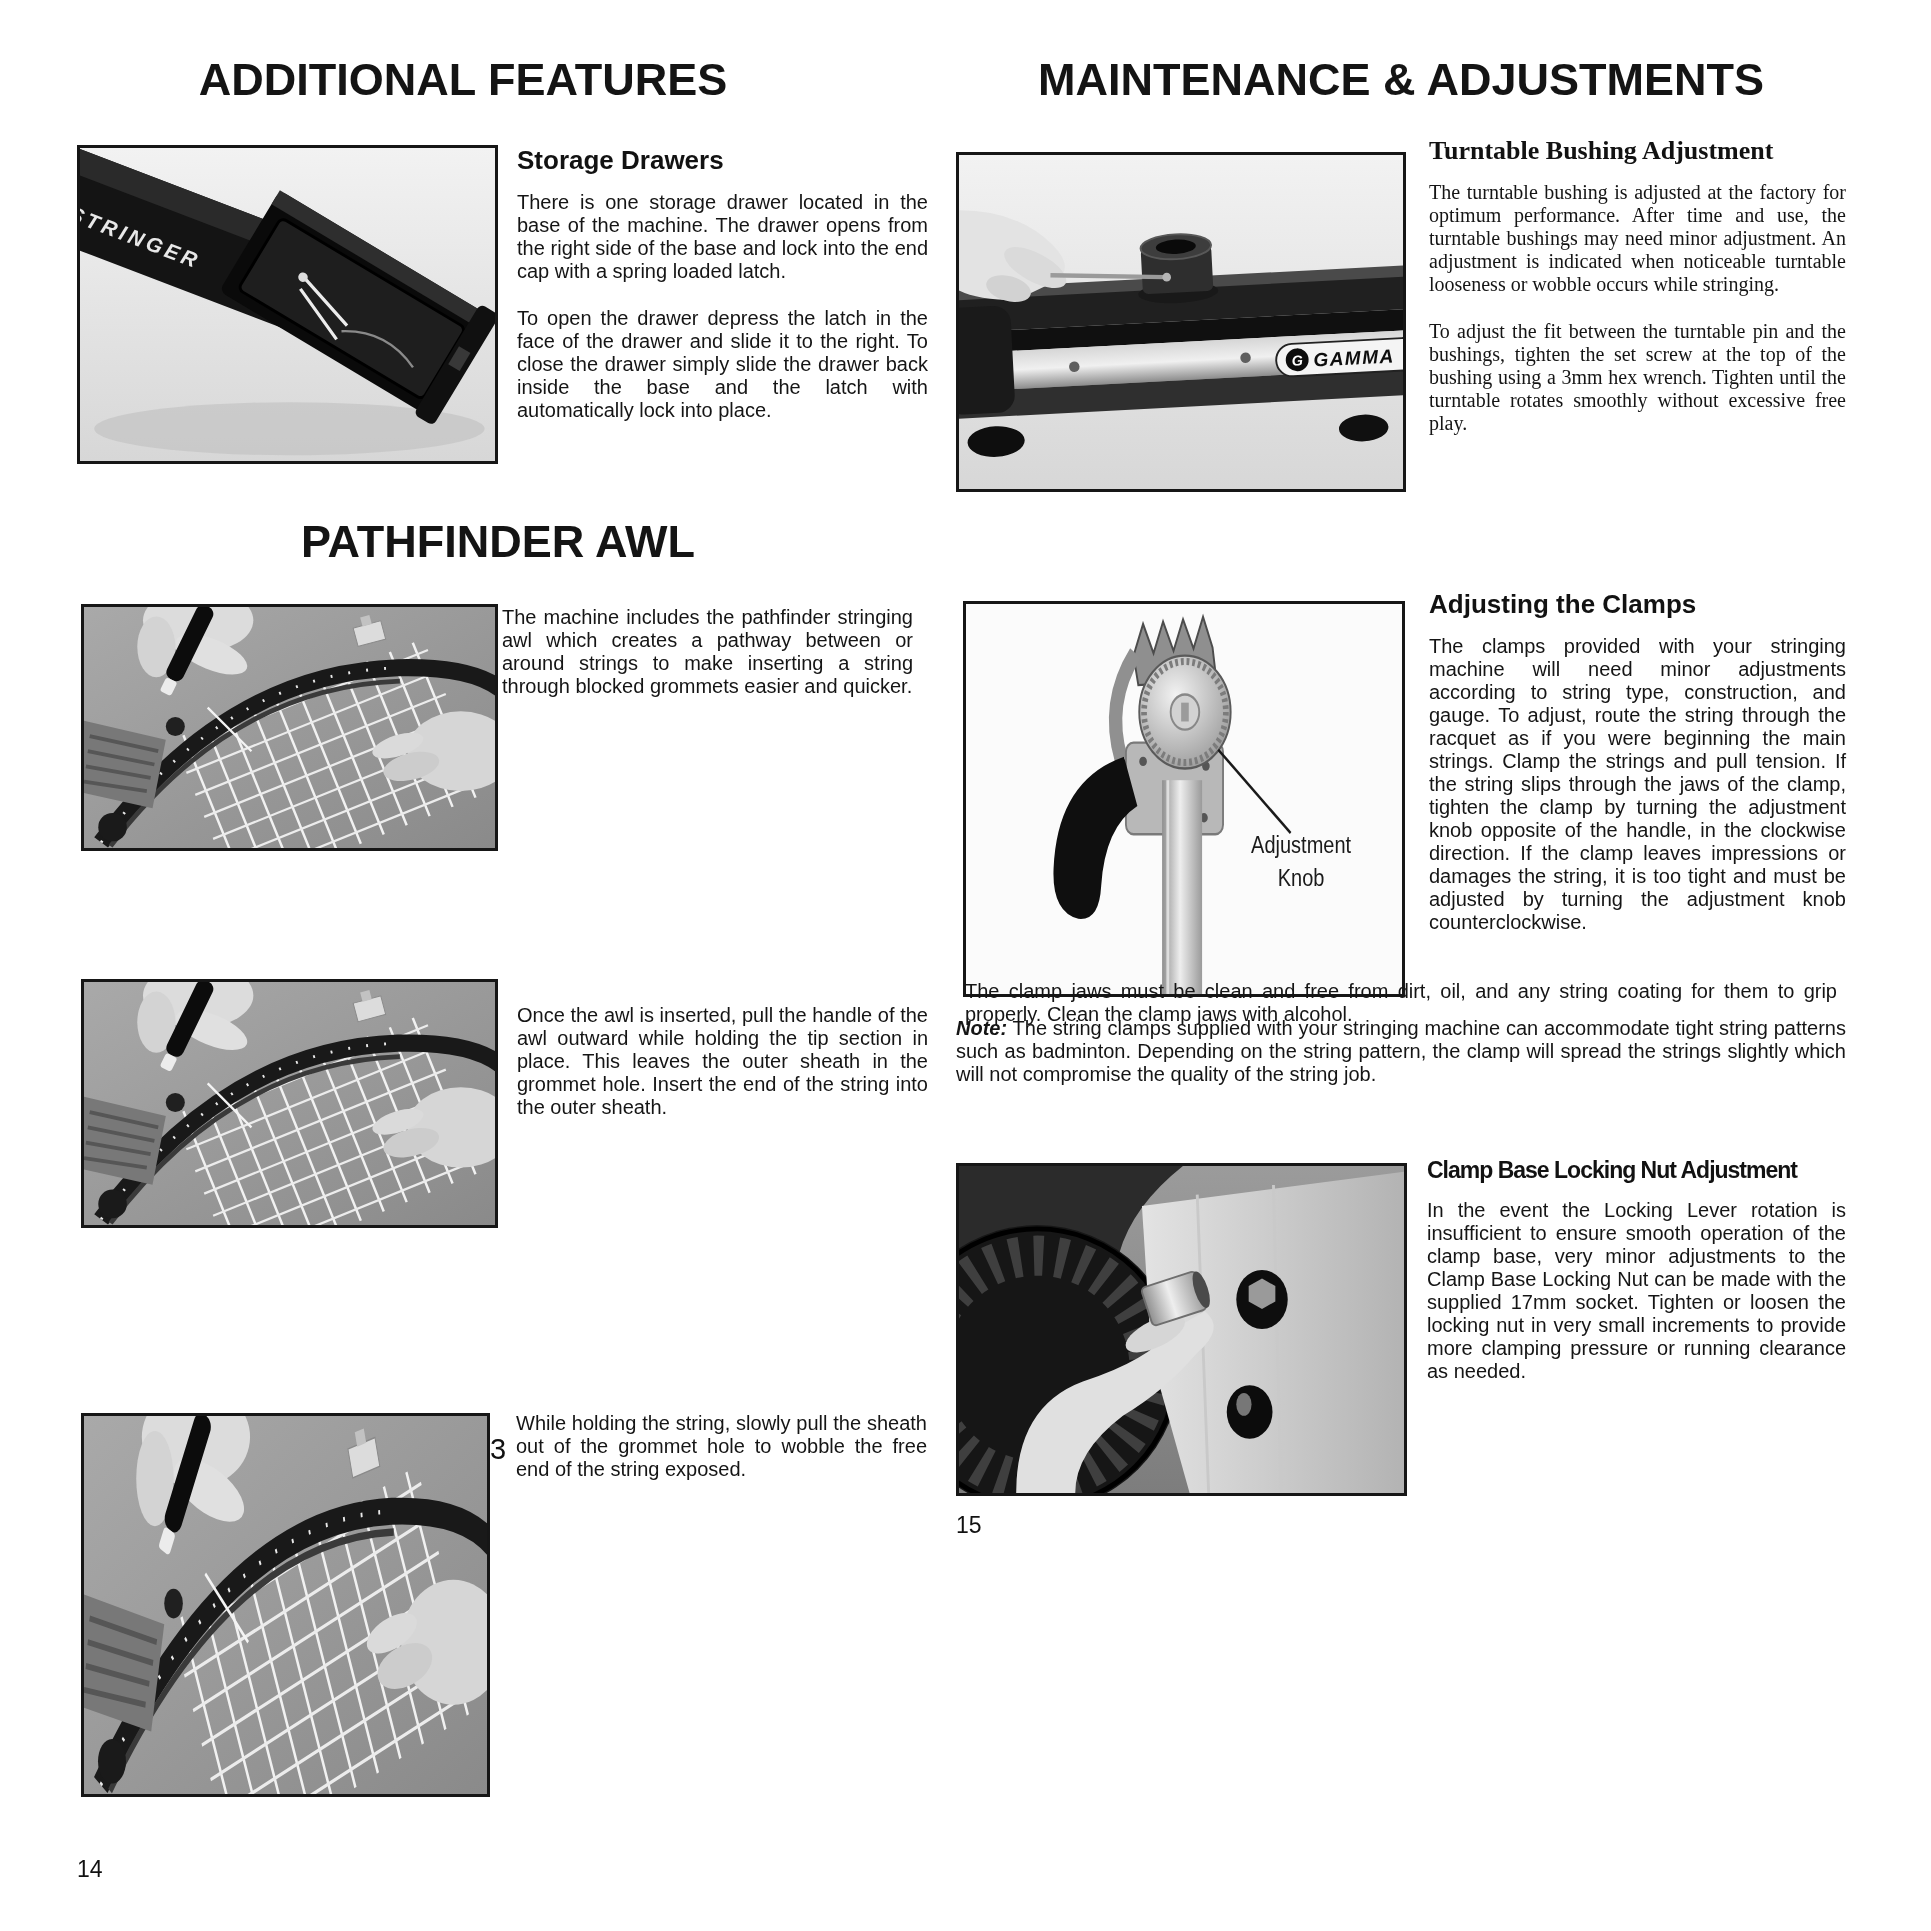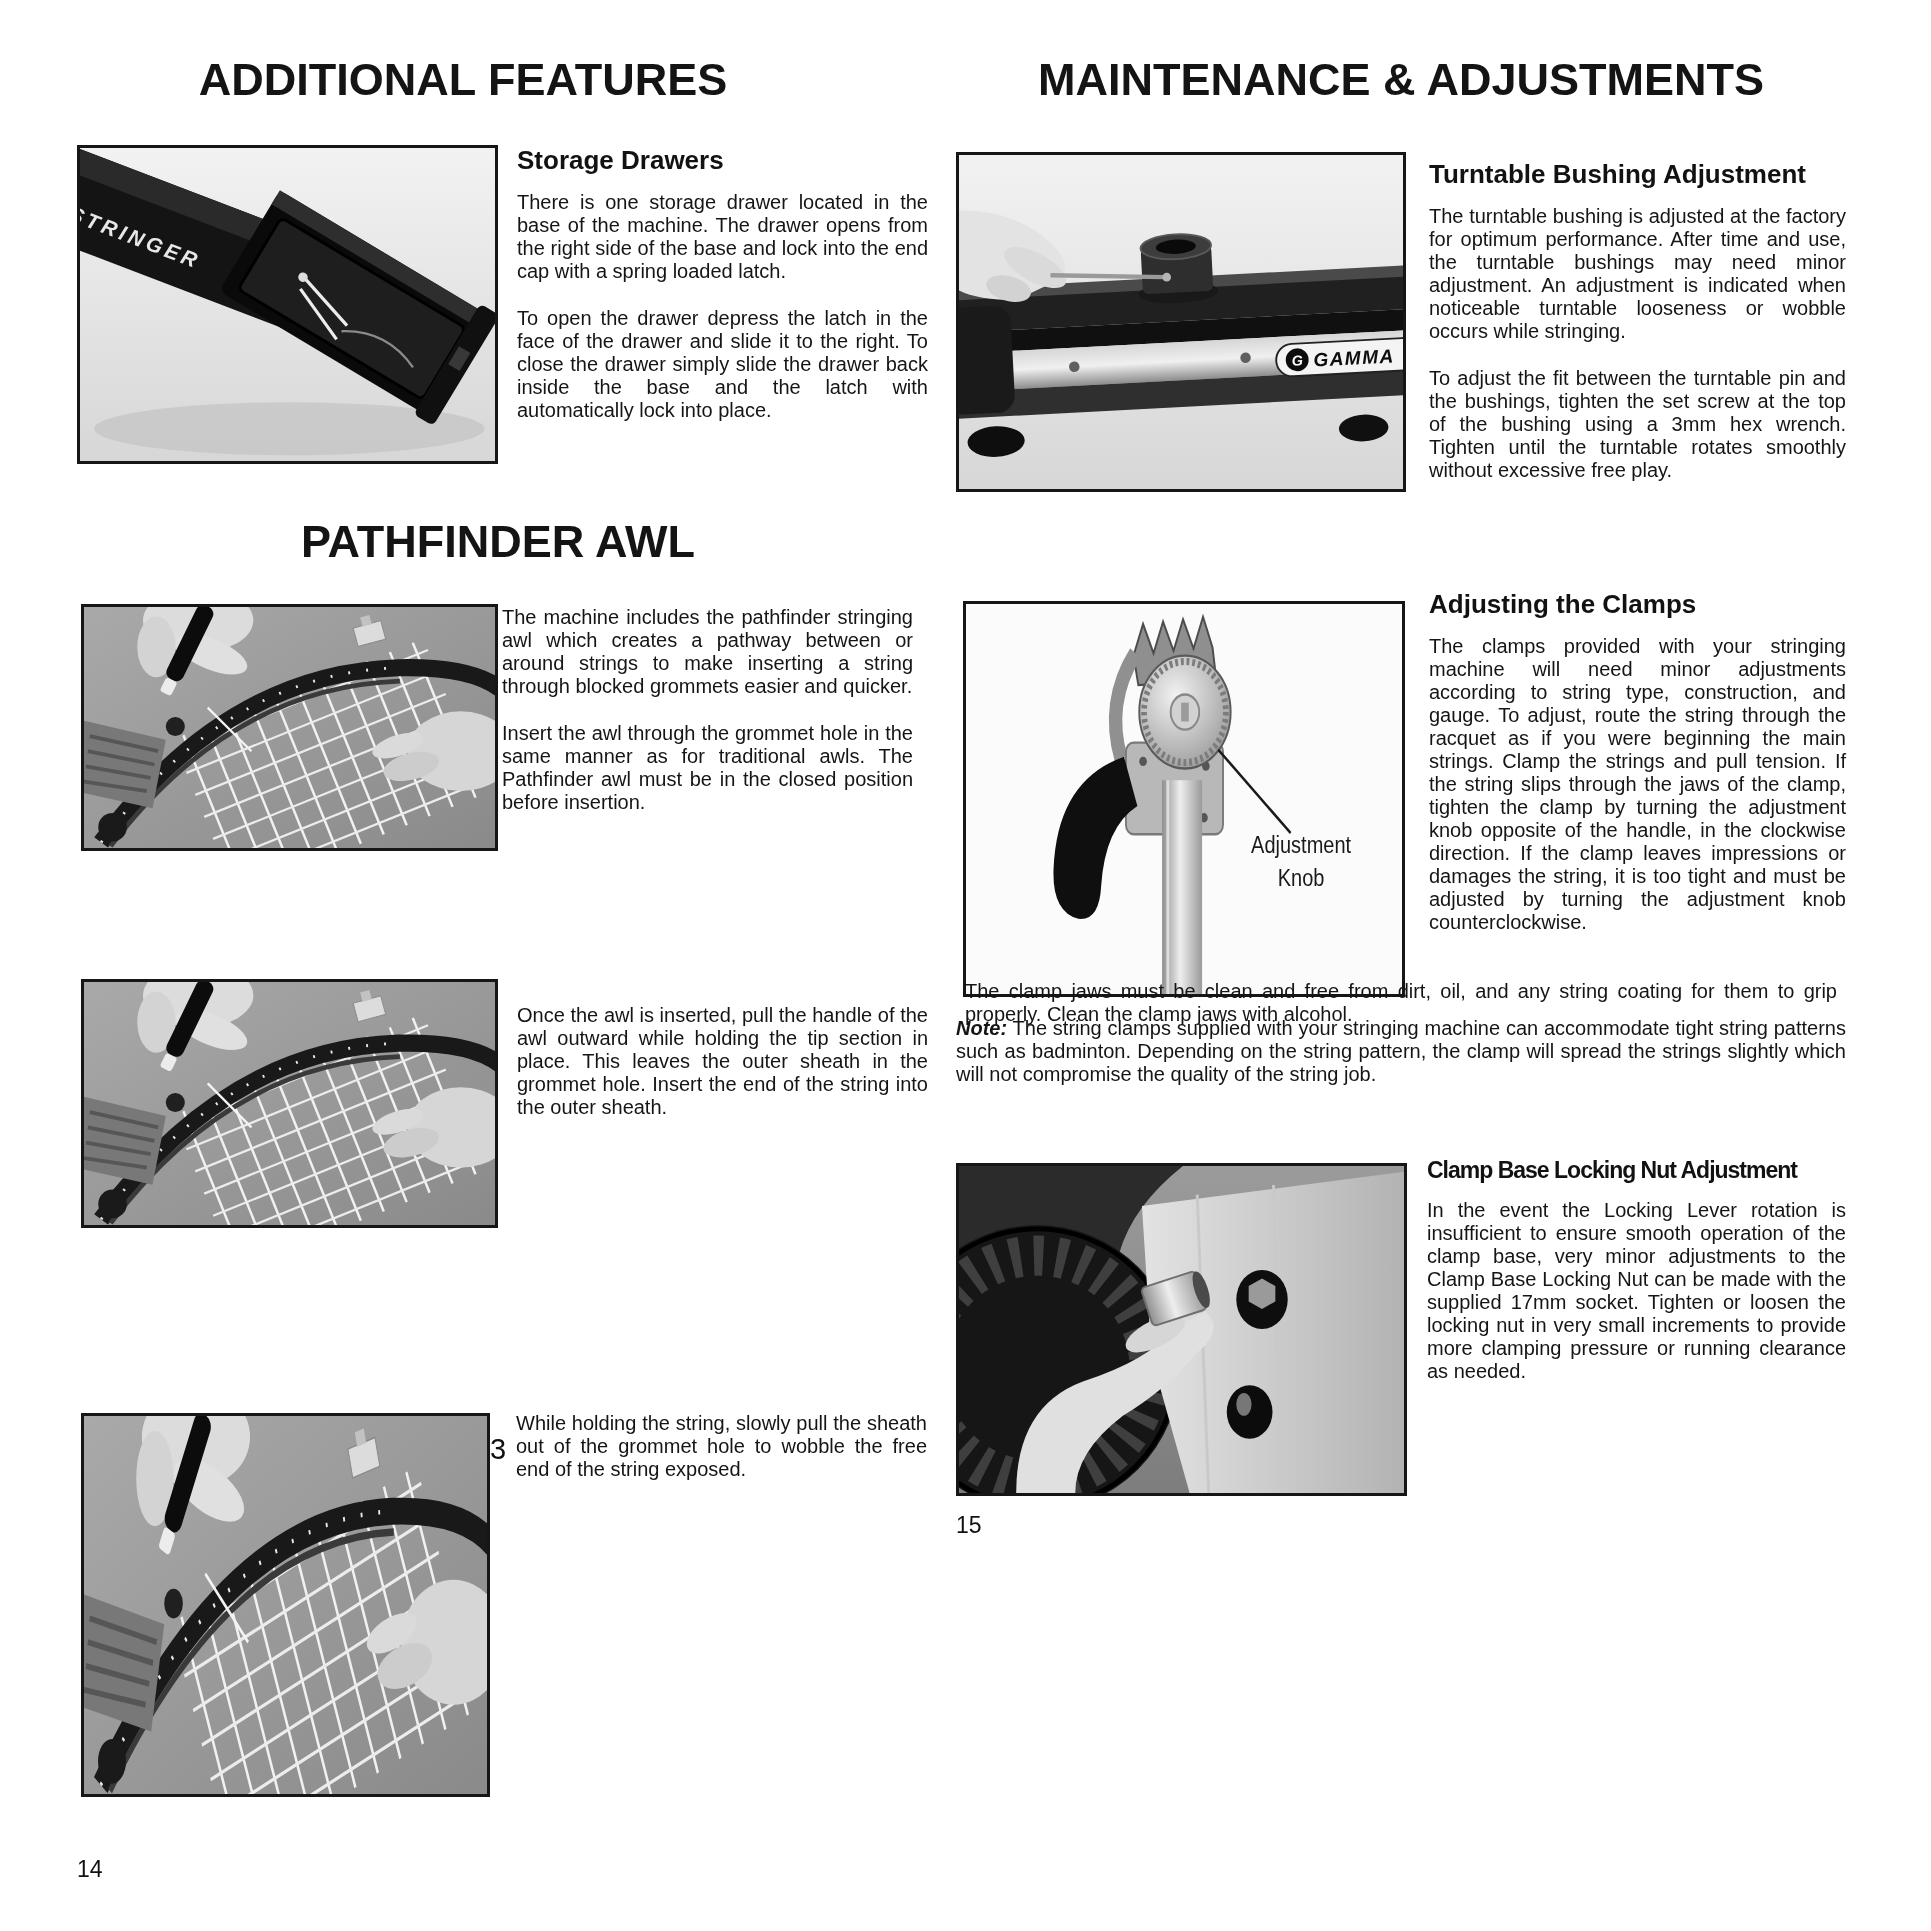--- a/index.html
+++ b/index.html
@@ -126,21 +126,20 @@
     <h1>PATHFINDER AWL</h1>
   </div>
 
   <div class="photo" style="left:81px;top:604px;width:417px;height:247px;">
     <svg viewBox="0 0 432 254" preserveAspectRatio="none">
       <use href="#racquet-scene"></use>
     </svg>
   </div>
   <div class="abs" style="left:502px;top:606px;width:411px;">
     <p>The machine includes the pathfinder stringing awl which creates a pathway between or around strings to make inserting a string through blocked grommets easier and quicker.</p>
-    <p>Insert the awl through the grommet hole in the same manner as for traditional awls. The Pathfinder awl must be in the closed position before insertion.</p>
   </div>
 
   <div class="photo" style="left:81px;top:979px;width:417px;height:249px;">
     <svg viewBox="0 0 432 254" preserveAspectRatio="none">
       <use href="#racquet-scene"></use>
     </svg>
   </div>
   <div class="abs" style="left:517px;top:1004px;width:411px;">
     <p>Once the awl is inserted, pull the handle of the awl outward while holding the tip section in place. This leaves the outer sheath in the grommet hole. Insert the end of the string into the outer sheath.</p>
   </div>
@@ -187,21 +186,21 @@
         </g>
       </g>
       <path d="M 0 58 Q 62 58 98 94 Q 122 118 102 132 L 60 152 Q 20 152 0 142 Z" fill="#e3e3e3"></path>
       <ellipse cx="80" cy="118" rx="36" ry="15" fill="#dadada" transform="rotate(28 80 118)"></ellipse>
       <ellipse cx="52" cy="140" rx="24" ry="13" fill="#d2d2d2" transform="rotate(15 52 140)"></ellipse>
       <line x1="96" y1="126" x2="216" y2="128" stroke="#9a9a9a" stroke-width="4.5"></line>
       <circle cx="218" cy="128" r="4.5" fill="#b5b5b5"></circle>
     </svg>
   </div>
 
-  <div class="abs" style="left:1429px;top:159px;width:417px;">
+  <div class="abs" style="left:1429px;top:136px;width:417px;font-family:Liberation Serif, serif;">
     <h2>Turntable Bushing Adjustment</h2>
     <p>The turntable bushing is adjusted at the factory for optimum performance. After time and use, the turntable bushings may need minor adjustment. An adjustment is indicated when noticeable turntable looseness or wobble occurs while stringing.</p>
     <p>To adjust the fit between the turntable pin and the bushings, tighten the set screw at the top of the bushing using a 3mm hex wrench. Tighten until the turntable rotates smoothly without excessive free play.</p>
   </div>
 
   <div class="photo" style="left:963px;top:601px;width:442px;height:396px;">
     <svg viewBox="0 0 458 332" preserveAspectRatio="none">
       <rect width="458" height="332" fill="#fbfbfb"></rect>
       <path d="M 176 44 l 10 -27 l 11 25 l 10 -27 l 11 25 l 10 -27 l 11 25 l 10 -27 l 10 26 l 4 28 l -82 4 Z" fill="#8f8f8f" stroke="#4c4c4c" stroke-width="2"></path>
       <path d="M 178 42 q -32 42 -15 90" fill="none" stroke="#909090" stroke-width="14"></path>

